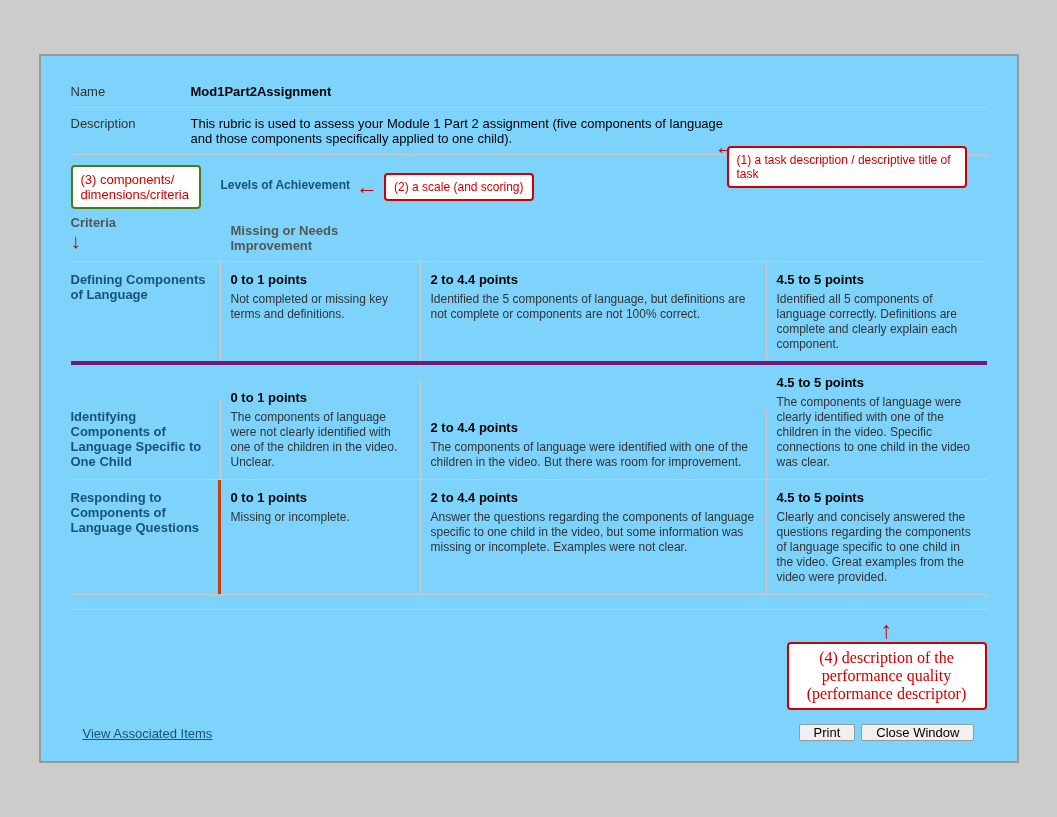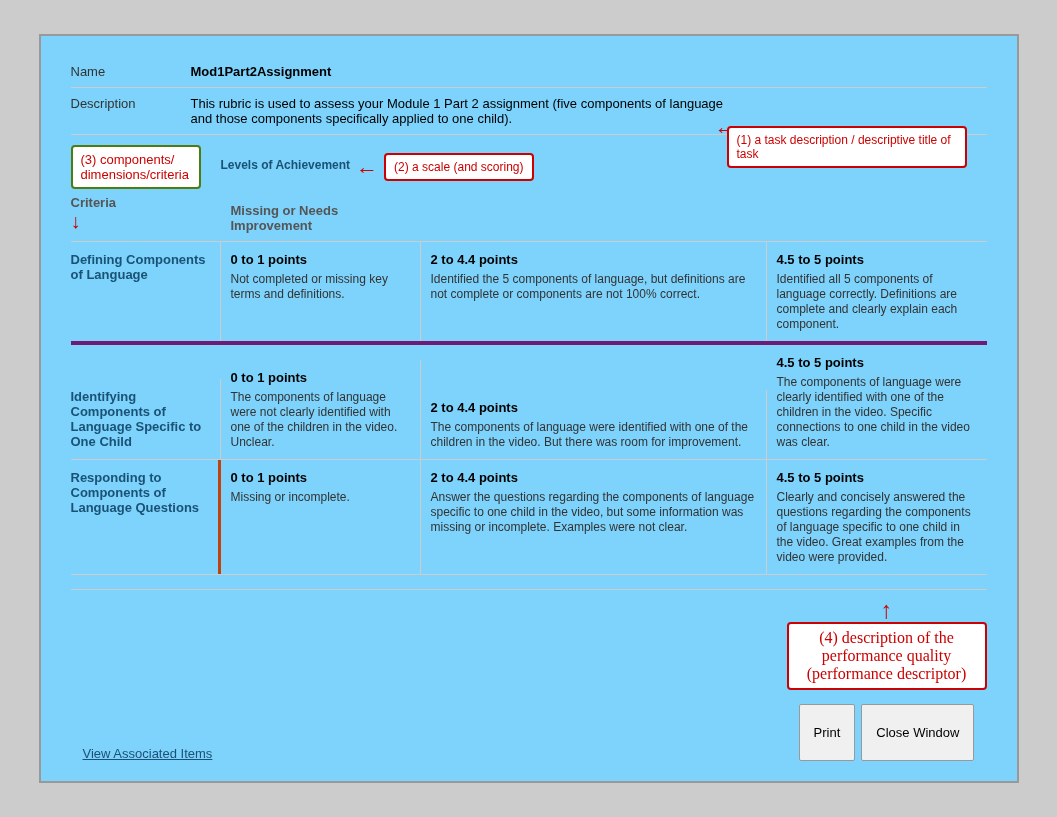--- a/index.html
+++ b/index.html
@@ -84,21 +84,21 @@
       cursor: pointer;
       margin-left: 12px;
     }
     .btn-row {
       display: flex;
       gap: 6px;
       justify-content: flex-end;
       margin-top: 8px;
     }
     .btn {
-      padding: 20px 14px;
+      padding: 0 14px;
       border: 1px solid #999;
       background: #f0f0f0;
       cursor: pointer;
       font-size: 13px;
       border-radius: 2px;
     }
     
     .rubric-section {
       position: relative;
       margin-top: 4px;

